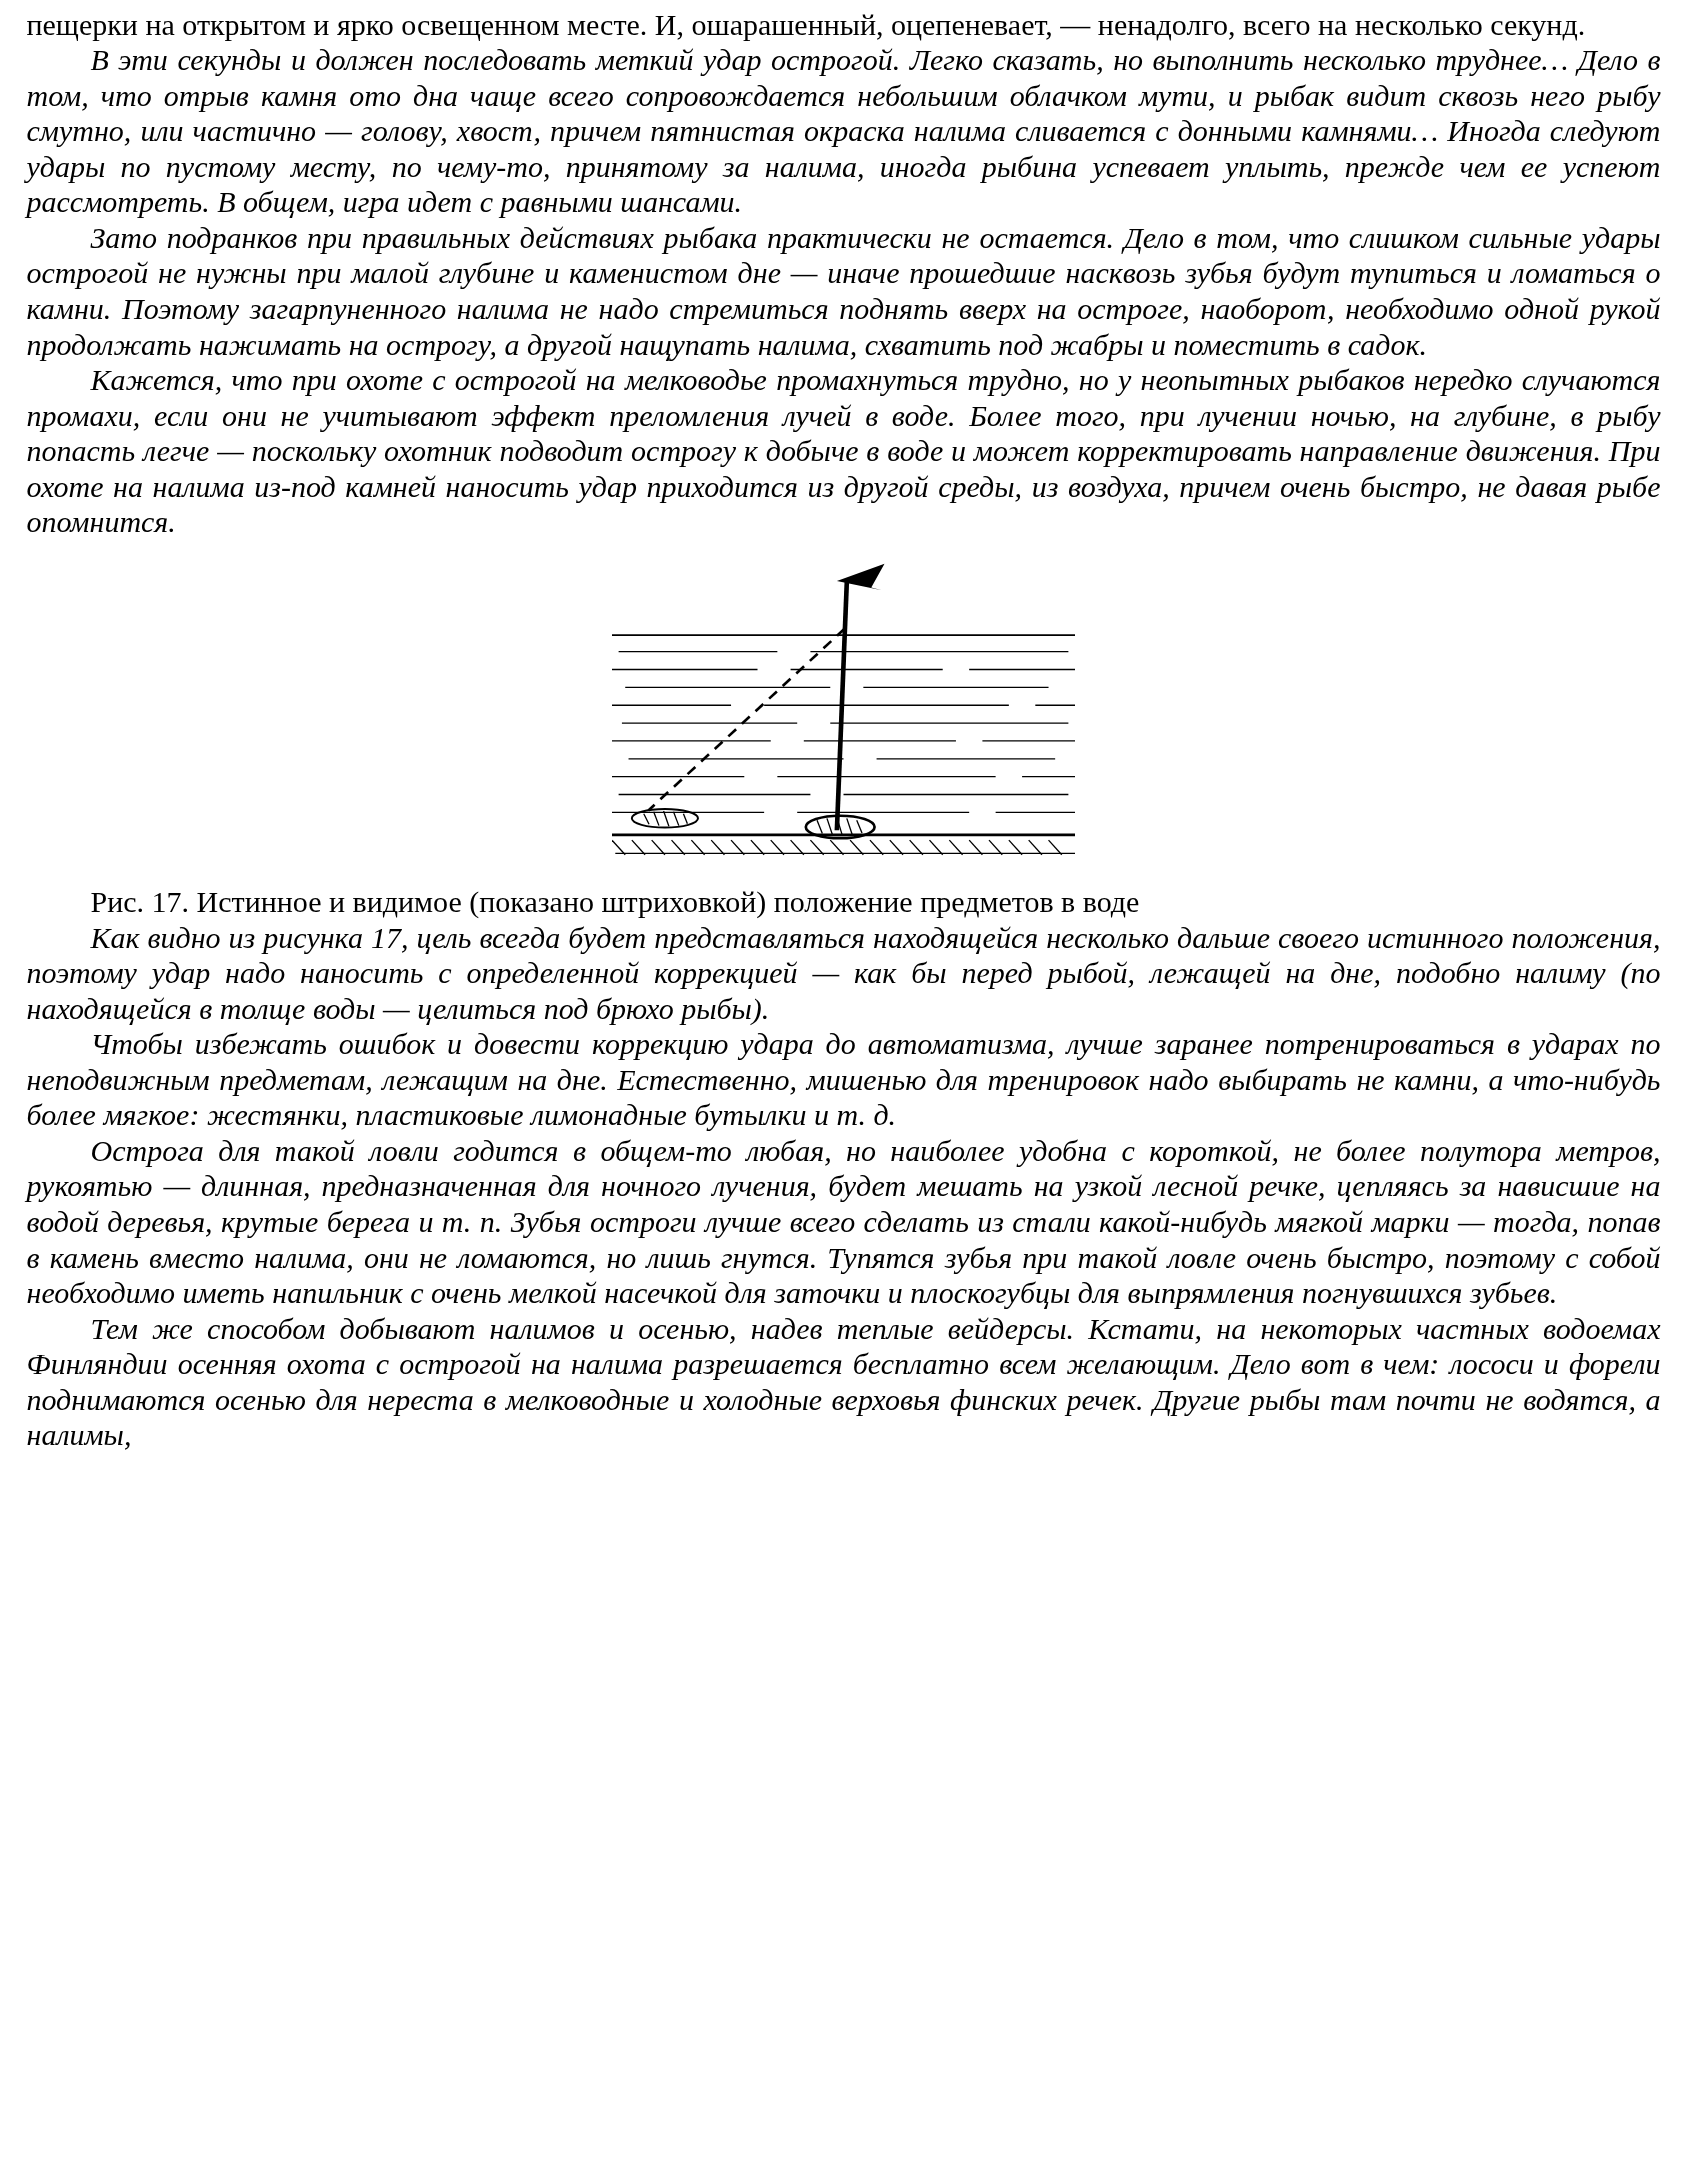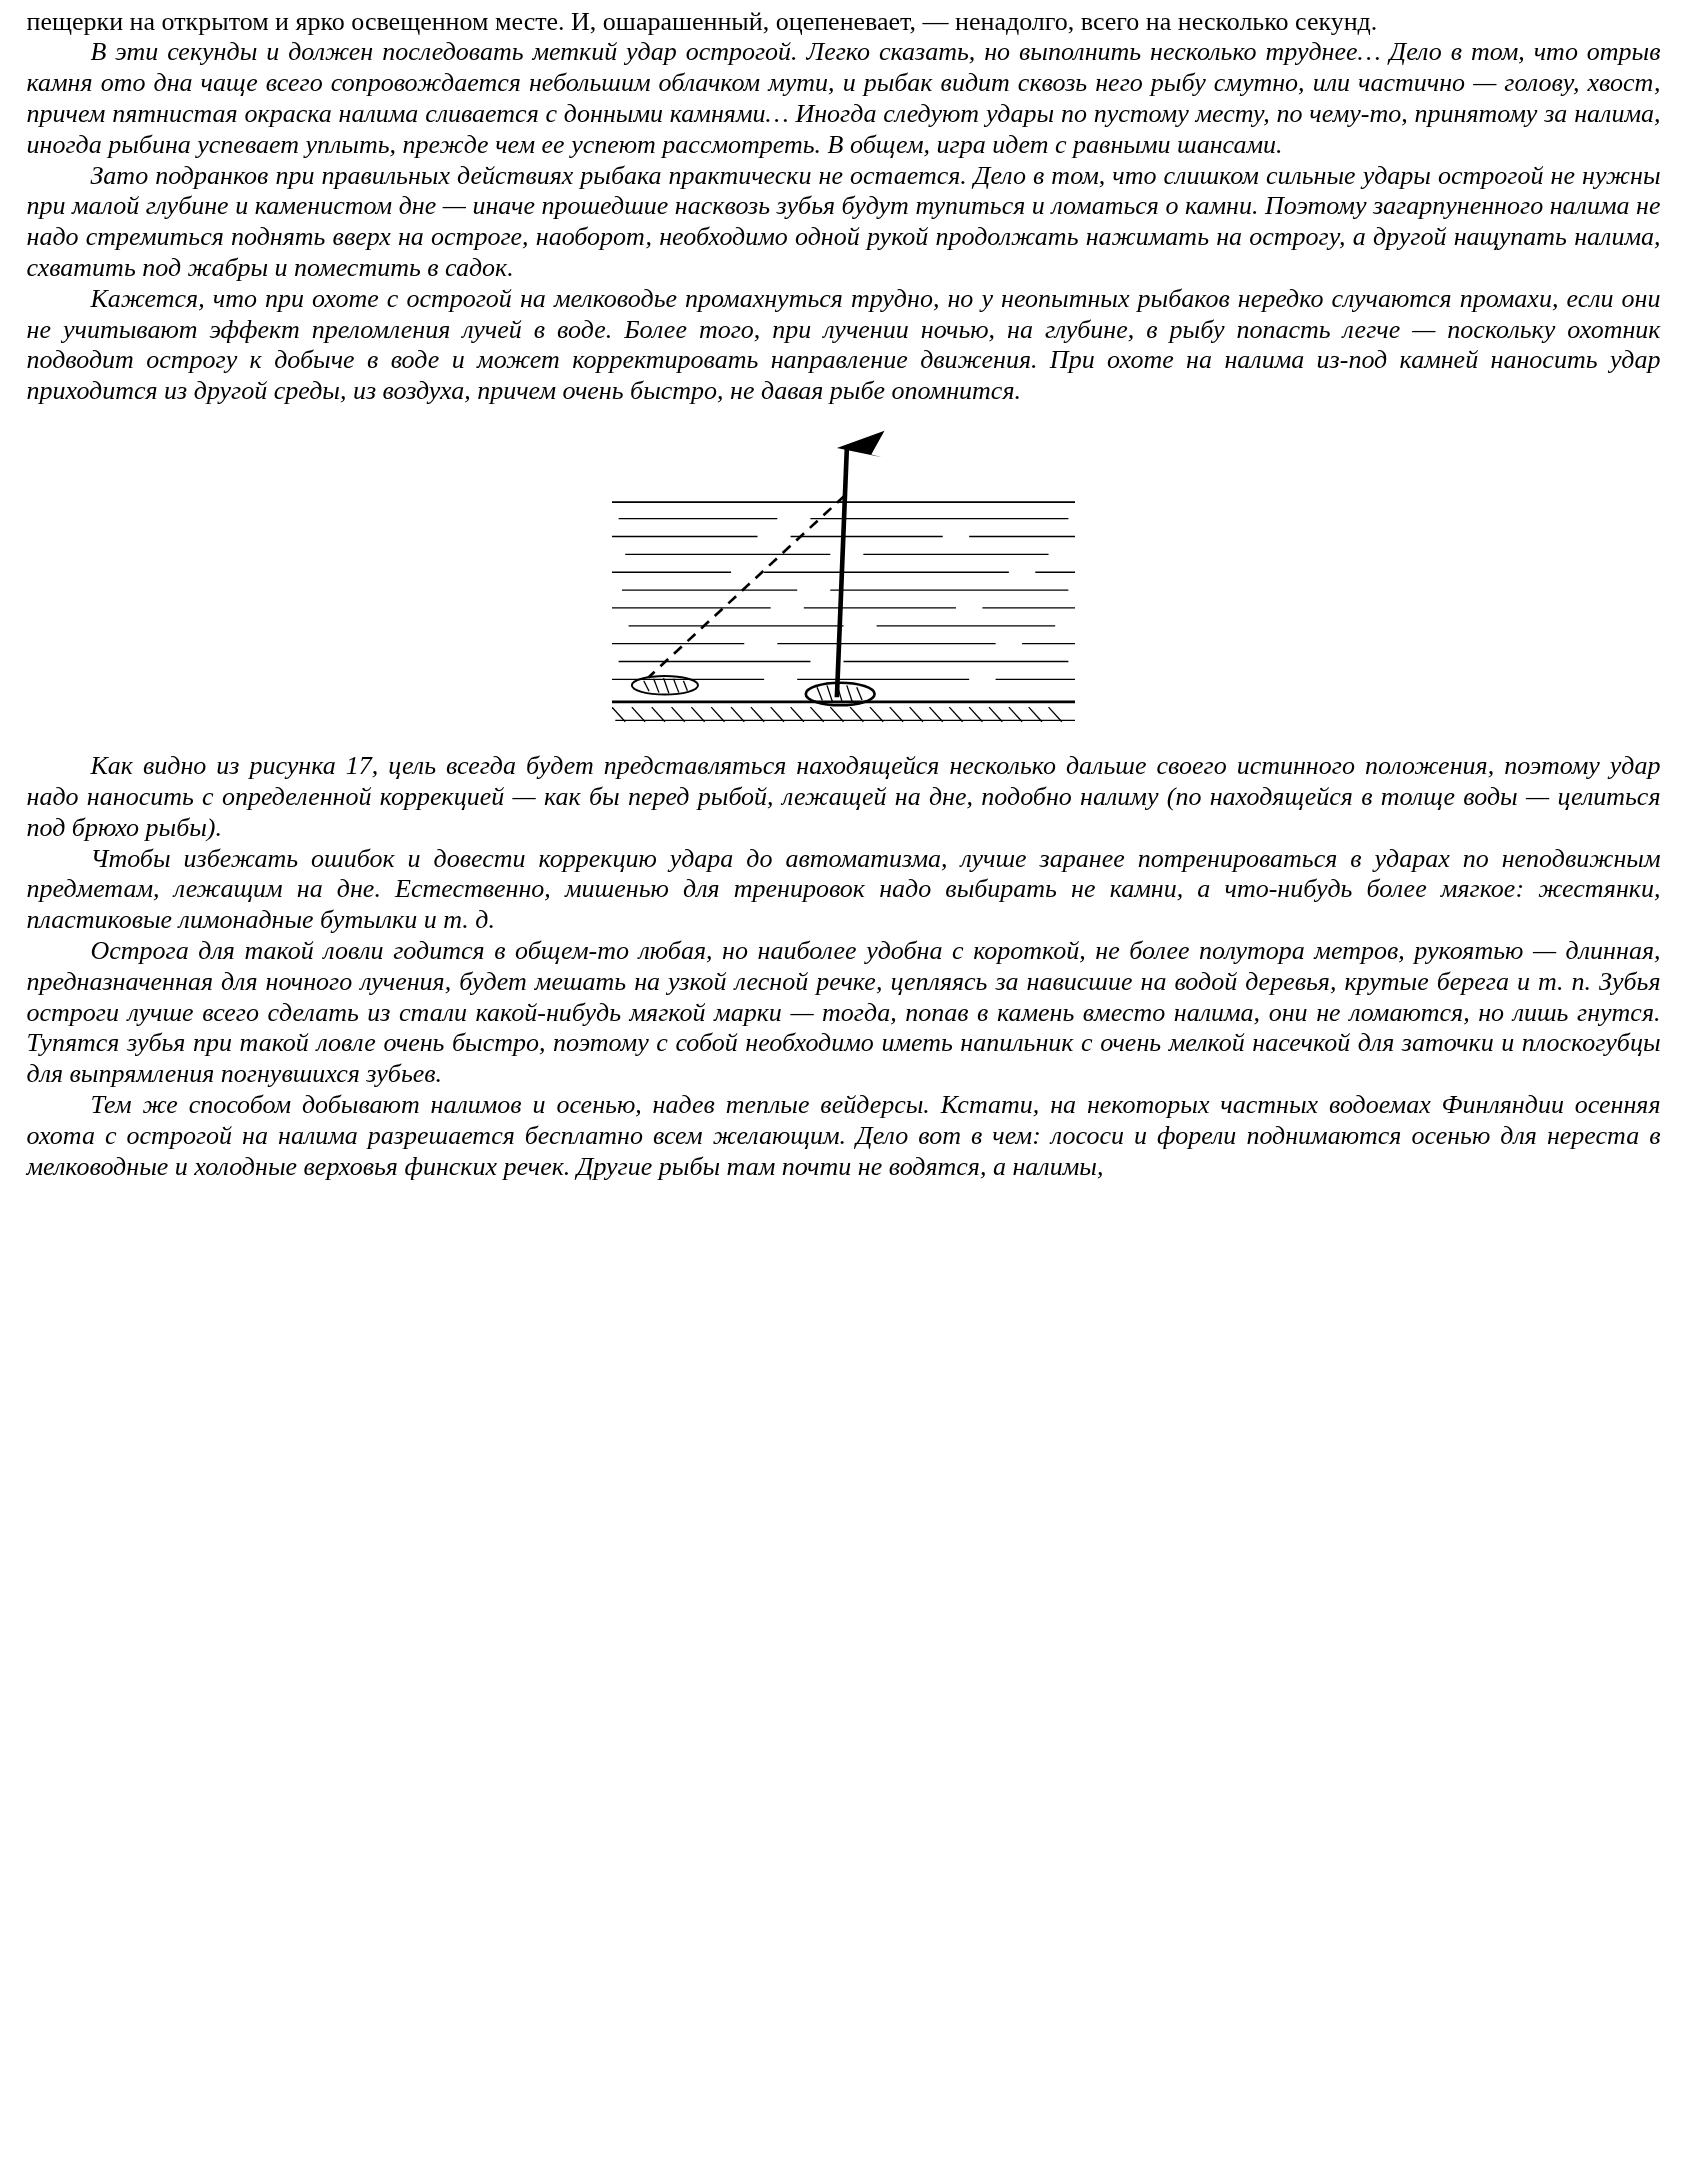--- a/index.html
+++ b/index.html
@@ -23,21 +23,21 @@
     box-sizing: border-box;
   }
   .content {
     position: absolute;
     left: 26.5px;
     top: 6.6px;
     width: 1634px;
   }
   p {
     margin: 0 0 0 0;
-    font-size: 26px;
+    font-size: 30px;
     line-height: 1.185;
     text-align: justify;
     text-justify: inter-word;
     hyphens: none;
   }
   p.indent {
     text-indent: 64px;
     font-style: italic;
   }
   .figure {
@@ -175,20 +175,21 @@
         <g stroke="#000" stroke-width="2">
           <line x1="48" y1="400" x2="56" y2="416"></line>
           <line x1="63" y1="397" x2="71" y2="418"></line>
           <line x1="78" y1="396" x2="86" y2="419"></line>
           <line x1="93" y1="397" x2="101" y2="418"></line>
           <line x1="108" y1="400" x2="114" y2="415"></line>
         </g>
       </svg>
     </div>
 
+    <p class="caption">Рис. 17. Истинное и видимое (показано штриховкой) положение предметов в воде</p>
     <p class="indent">Как видно из рисунка 17, цель всегда будет представляться находящейся несколько дальше своего истинного положения, поэтому удар надо наносить с определенной коррекцией — как бы перед рыбой, лежащей на дне, подобно налиму (по находящейся в толще воды — целиться под брюхо рыбы).</p>
     <p class="indent">Чтобы избежать ошибок и довести коррекцию удара до автоматизма, лучше заранее потренироваться в ударах по неподвижным предметам, лежащим на дне. Естественно, мишенью для тренировок надо выбирать не камни, а что-нибудь более мягкое: жестянки, пластиковые лимонадные бутылки и т. д.</p>
     <p class="indent">Острога для такой ловли годится в общем-то любая, но наиболее удобна с короткой, не более полутора метров, рукоятью — длинная, предназначенная для ночного лучения, будет мешать на узкой лесной речке, цепляясь за нависшие на водой деревья, крутые берега и т. п. Зубья остроги лучше всего сделать из стали какой-нибудь мягкой марки — тогда, попав в камень вместо налима, они не ломаются, но лишь гнутся. Тупятся зубья при такой ловле очень быстро, поэтому с собой необходимо иметь напильник с очень мелкой насечкой для заточки и плоскогубцы для выпрямления погнувшихся зубьев.</p>
     <p class="indent">Тем же способом добывают налимов и осенью, надев теплые вейдерсы. Кстати, на некоторых частных водоемах Финляндии осенняя охота с острогой на налима разрешается бесплатно всем желающим. Дело вот в чем: лососи и форели поднимаются осенью для нереста в мелководные и холодные верховья финских речек. Другие рыбы там почти не водятся, а налимы,</p>
 
   </div>
 
 </div>
 
 

